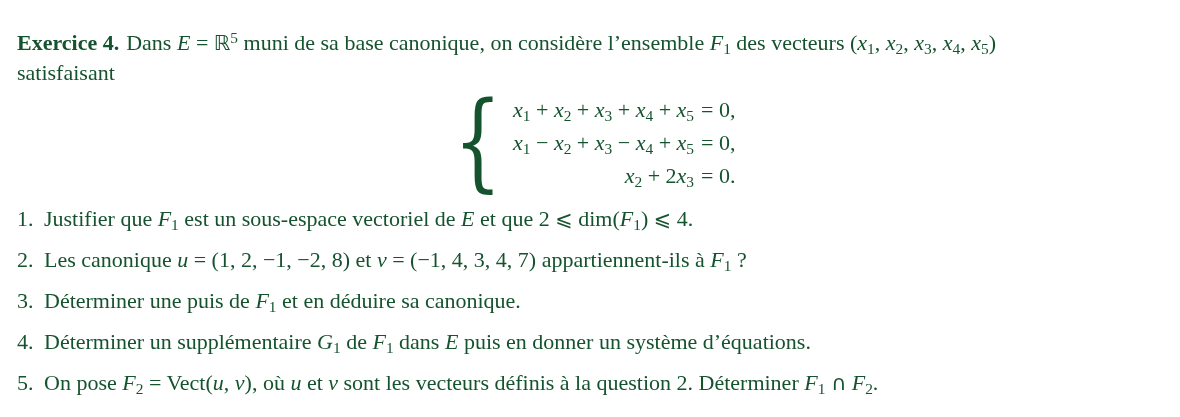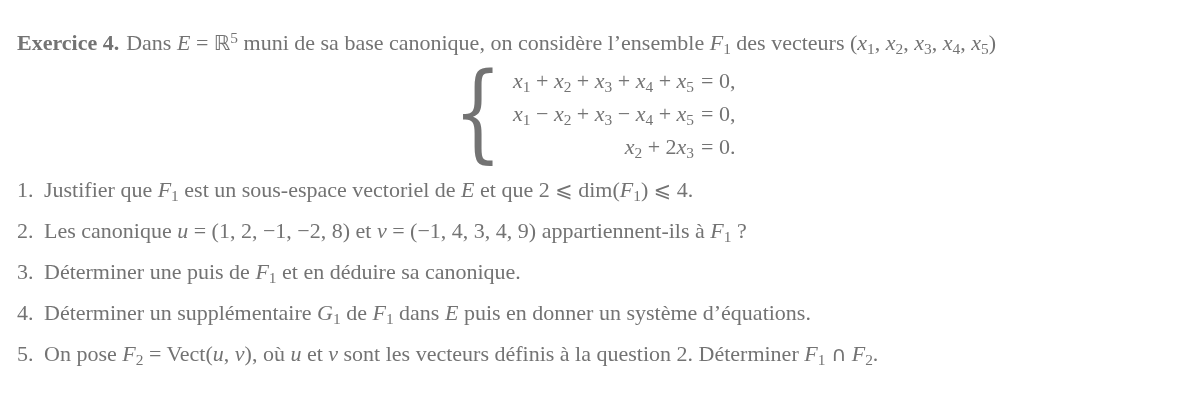--- a/index.html
+++ b/index.html
@@ -8,21 +8,21 @@
     background: #ffffff;
   }
   .page {
     position: relative;
     box-sizing: border-box;
     width: 1180px;
     height: 417px;
     padding: 28px 18px 8px 17px;
     font-family: "Liberation Serif", "DejaVu Serif", serif;
     font-size: 22px;
-    color: #737373;
+    color: #14532d;
     overflow: hidden;
   }
   
   .seg-t  { font-style: normal; }
   .seg-b  { font-weight: 700; margin-right: 7px; }
   .seg-i  { font-style: italic; }
   .seg-bb { font-family: "DejaVu Sans", sans-serif; font-size: 0.95em; }
   sub.seg-sb { font-size: 0.70em; line-height: 0; vertical-align: -0.28em; }
   sup.seg-sp { font-size: 0.70em; line-height: 0; vertical-align: 0.48em; }
 
@@ -54,20 +54,21 @@
   .q-num { min-width: 27px; flex: 0 0 auto; }
   .q-text { flex: 1 1 auto; }
 </style>
 </head>
 <body>
 
 <div class="page">
 
   <p class="intro">
     <span class="line"><span class="seg-b">Exercice 4.</span><span class="seg-t">Dans </span><span class="seg-i">E</span><span class="seg-t"> = </span><span class="seg-bb">ℝ</span><sup class="seg-sp">5</sup><span class="seg-t"> muni de sa base canonique, on considère l’ensemble </span><span class="seg-i">F</span><sub class="seg-sb">1</sub><span class="seg-t"> des vecteurs (</span><span class="seg-i">x</span><sub class="seg-sb">1</sub><span class="seg-t">, </span><span class="seg-i">x</span><sub class="seg-sb">2</sub><span class="seg-t">, </span><span class="seg-i">x</span><sub class="seg-sb">3</sub><span class="seg-t">, </span><span class="seg-i">x</span><sub class="seg-sb">4</sub><span class="seg-t">, </span><span class="seg-i">x</span><sub class="seg-sb">5</sub><span class="seg-t">)</span></span><br>
+    <span class="line"><span class="seg-t">satisfaisant</span></span>
   </p>
 
   <div class="system">
     <span class="brace">{</span>
     <div class="eq-table">
       <div class="eq-row">
         <span class="lhs"><span class="seg-i">x</span><sub class="seg-sb">1</sub><span class="seg-t"> + </span><span class="seg-i">x</span><sub class="seg-sb">2</sub><span class="seg-t"> + </span><span class="seg-i">x</span><sub class="seg-sb">3</sub><span class="seg-t"> + </span><span class="seg-i">x</span><sub class="seg-sb">4</sub><span class="seg-t"> + </span><span class="seg-i">x</span><sub class="seg-sb">5</sub></span>
         <span class="rhs"><span class="seg-t">= 0,</span></span>
       </div>
       <div class="eq-row">
@@ -81,21 +82,21 @@
     </div>
   </div>
 
   <div class="questions">
     <div class="q">
       <span class="q-num">1.</span>
       <span class="q-text"><span class="seg-t">Justifier que </span><span class="seg-i">F</span><sub class="seg-sb">1</sub><span class="seg-t"> est un sous-espace vectoriel de </span><span class="seg-i">E</span><span class="seg-t"> et que 2 </span><span class="seg-bb">⩽</span><span class="seg-t"> dim(</span><span class="seg-i">F</span><sub class="seg-sb">1</sub><span class="seg-t">) </span><span class="seg-bb">⩽</span><span class="seg-t"> 4.</span></span>
     </div>
     <div class="q">
       <span class="q-num">2.</span>
-      <span class="q-text"><span class="seg-t">Les canonique </span><span class="seg-i">u</span><span class="seg-t"> = (1, 2, −1, −2, 8) et </span><span class="seg-i">v</span><span class="seg-t"> = (−1, 4, 3, 4, 9) appartiennent-ils à </span><span class="seg-i">F</span><sub class="seg-sb">1</sub><span class="seg-t"> ?</span></span>
+      <span class="q-text"><span class="seg-t">Les canonique </span><span class="seg-i">u</span><span class="seg-t"> = (1, 2, −1, −2, 8) et </span><span class="seg-i">v</span><span class="seg-t"> = (−1, 4, 3, 4, 7) appartiennent-ils à </span><span class="seg-i">F</span><sub class="seg-sb">1</sub><span class="seg-t"> ?</span></span>
     </div>
     <div class="q">
       <span class="q-num">3.</span>
       <span class="q-text"><span class="seg-t">Déterminer une puis de </span><span class="seg-i">F</span><sub class="seg-sb">1</sub><span class="seg-t"> et en déduire sa canonique.</span></span>
     </div>
     <div class="q">
       <span class="q-num">4.</span>
       <span class="q-text"><span class="seg-t">Déterminer un supplémentaire </span><span class="seg-i">G</span><sub class="seg-sb">1</sub><span class="seg-t"> de </span><span class="seg-i">F</span><sub class="seg-sb">1</sub><span class="seg-t"> dans </span><span class="seg-i">E</span><span class="seg-t"> puis en donner un système d’équations.</span></span>
     </div>
     <div class="q">

